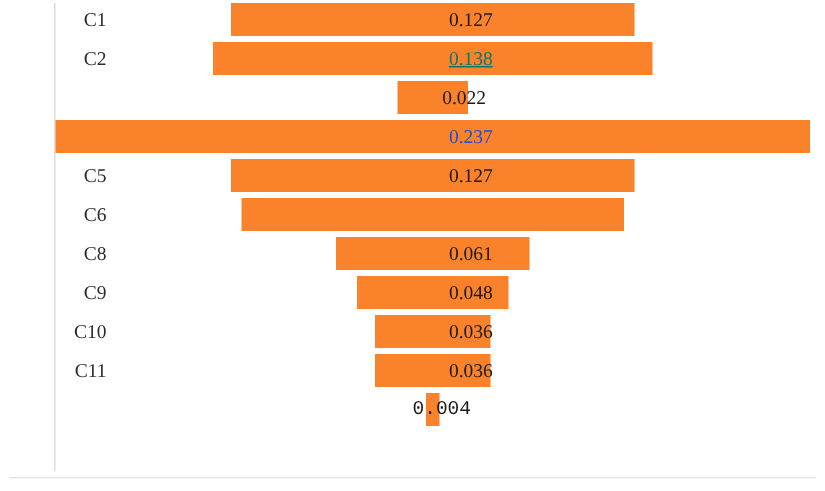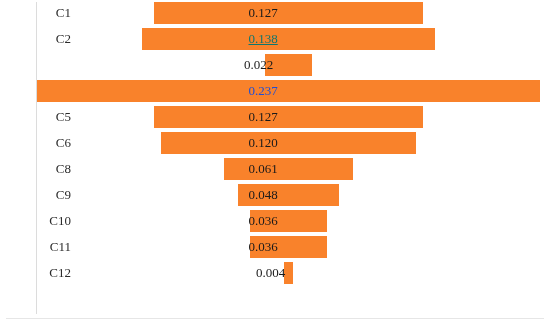--- a/index.html
+++ b/index.html
@@ -77,21 +77,21 @@
     height: 22px;
     background: #f9822b;
   }
   .bar-value {
     position: absolute;
     top: 0;
     height: 26px;
     line-height: 26px;
     font-size: 13px;
     color: #1a1a1a;
-    text-align: left;
+    text-align: right;
     white-space: nowrap;
     pointer-events: none;
   }
 </style>
 </head>
 <body>
 
 <div id="chart-root">
 
   <div id="category-axis-line"></div>
@@ -128,21 +128,20 @@
         <div class="row-label">C5</div>
         <div class="bar-track">
           <div class="bar" style="left: 116.73px; width: 269.54px; background: rgb(249, 130, 43);"></div>
           <div class="bar-value" style="left: 211.5px; width: 80px; color: rgb(26, 26, 26);">0.127</div>
         </div>
       </div>
       <div class="bar-row">
         <div class="row-label">C6</div>
         <div class="bar-track">
           <div class="bar" style="left: 124.158px; width: 254.684px; background: rgb(249, 130, 43);"></div>
-          <div class="bar-value" style="left: 211.5px; width: 80px; color: rgb(26, 26, 26);">0.120</div>
         </div>
       </div>
       <div class="bar-row">
         <div class="row-label">C8</div>
         <div class="bar-track">
           <div class="bar" style="left: 186.768px; width: 129.464px; background: rgb(249, 130, 43);"></div>
           <div class="bar-value" style="left: 211.5px; width: 80px; color: rgb(26, 26, 26);">0.061</div>
         </div>
       </div>
       <div class="bar-row">
@@ -160,23 +159,22 @@
         </div>
       </div>
       <div class="bar-row">
         <div class="row-label">C11</div>
         <div class="bar-track">
           <div class="bar" style="left: 213.297px; width: 76.4051px; background: rgb(249, 130, 43);"></div>
           <div class="bar-value" style="left: 211.5px; width: 80px; color: rgb(26, 26, 26);">0.036</div>
         </div>
       </div>
       <div class="bar-row">
-        <div class="row-label">C12</div>
         <div class="bar-track">
           <div class="bar" style="left: 247.255px; width: 8.48945px; background: rgb(249, 130, 43);"></div>
-          <div class="bar-value" style="left: 219px; width: 80px; color: rgb(26, 26, 26);">0.004</div>
+          <div class="bar-value" style="left: 197px; width: 80px; color: rgb(26, 26, 26); font-family: Liberation Mono, monospace;">0.004</div>
         </div>
       </div>
     </div>
 
   <div id="plot-bottom-border"></div>
 
 </div>
 
 </body></html>

